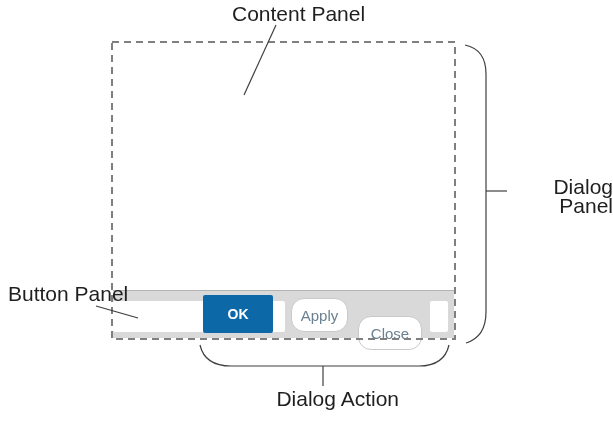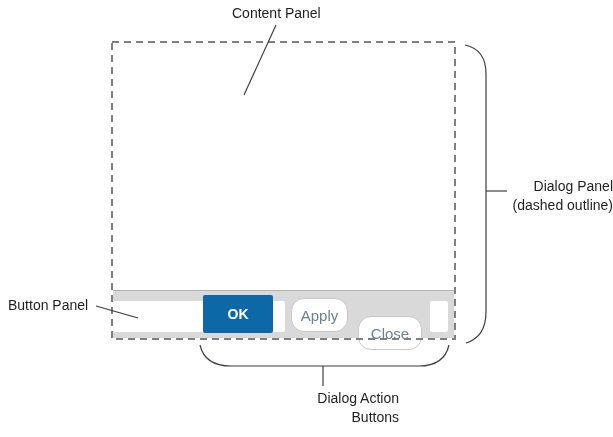--- a/index.html
+++ b/index.html
@@ -6,21 +6,21 @@
   .canvas{
     position:relative;
     width:613px;height:437px;
     background:#ffffff;
     font-family:"Liberation Sans", sans-serif;
     color:#1f1f1f;
     overflow:hidden;
   }
   .annotation{
     position:absolute;
-    font-size:14px;
+    font-size:21px;
     line-height:19px;
     color:#1f1f1f;
     white-space:nowrap;
   }
   .annotation.center{text-align:right;white-space:normal;}
   
   .dialog{
     position:absolute;
     left:111px;top:41px;width:345px;height:299px;
     background:#ffffff;
@@ -82,30 +82,28 @@
       <div class="white-filler filler-left"></div>
       <div class="white-filler filler-right"></div>
       <button class="btn btn-primary">OK</button>
       <button class="btn btn-secondary btn-apply">Apply</button>
       <button class="btn btn-secondary btn-close">Close</button>
     </div>
   </div>
 
   <div class="annotation" style="left:232px;top:4px;">Content Panel</div>
 
-  <div class="annotation" style="left:8px;top:296px;">Button Panel</div>
+  <div class="annotation" style="left:8px;top:284px;">Button Panel</div>
 
   <div class="annotation center" style="left:498px;top:177px;width:115px;">
     <div>Dialog Panel</div>
-    <div>(dashed outline)</div>
   </div>
 
   <div class="annotation center" style="left:259px;top:389px;width:140px;">
     <div>Dialog Action</div>
-    <div>Buttons</div>
   </div>
 
   <svg class="overlay" viewBox="0 0 613 437" xmlns="http://www.w3.org/2000/svg">
 
     <rect x="112" y="42" width="343" height="297" fill="none" stroke="#7f7f7f" stroke-width="2" stroke-dasharray="7 5"></rect>
 
     <line x1="276" y1="25" x2="244" y2="95" stroke="#3f3f3f" stroke-width="1.2"></line>
 
     <line x1="96" y1="306" x2="138" y2="318" stroke="#3f3f3f" stroke-width="1.2"></line>
 

